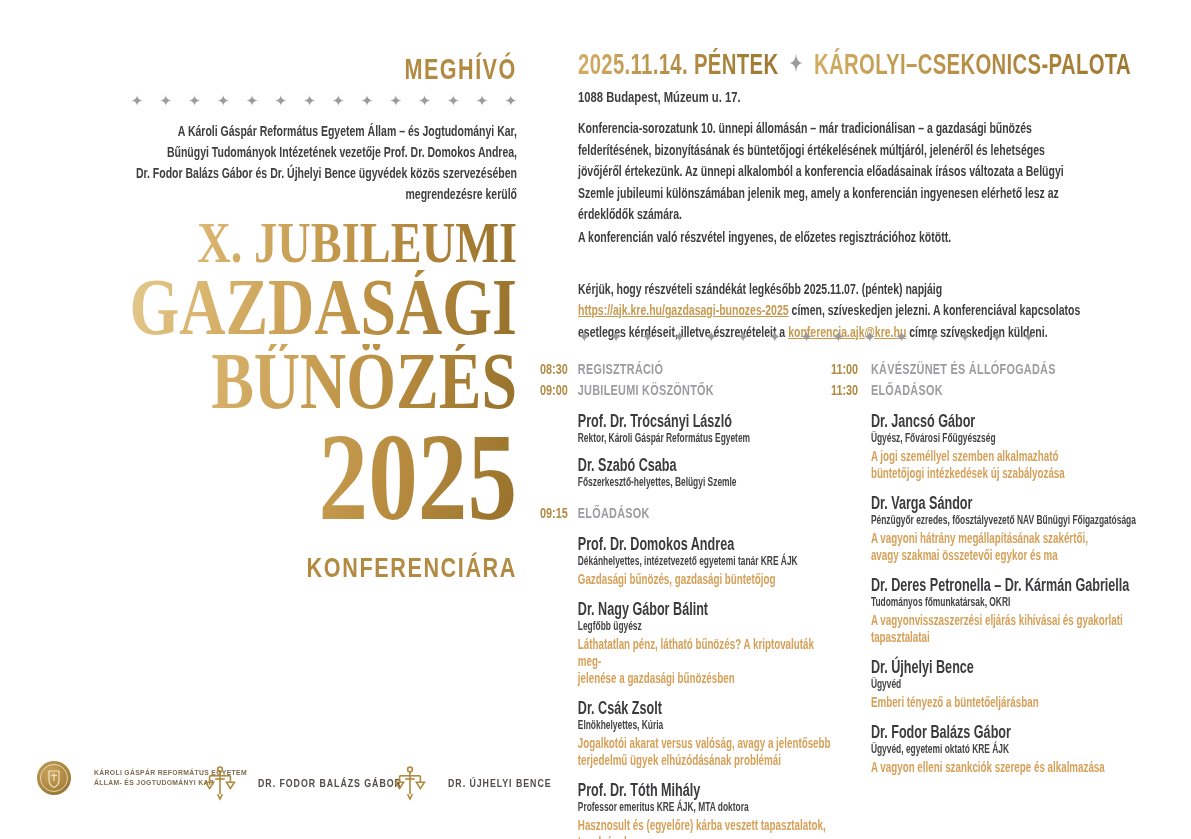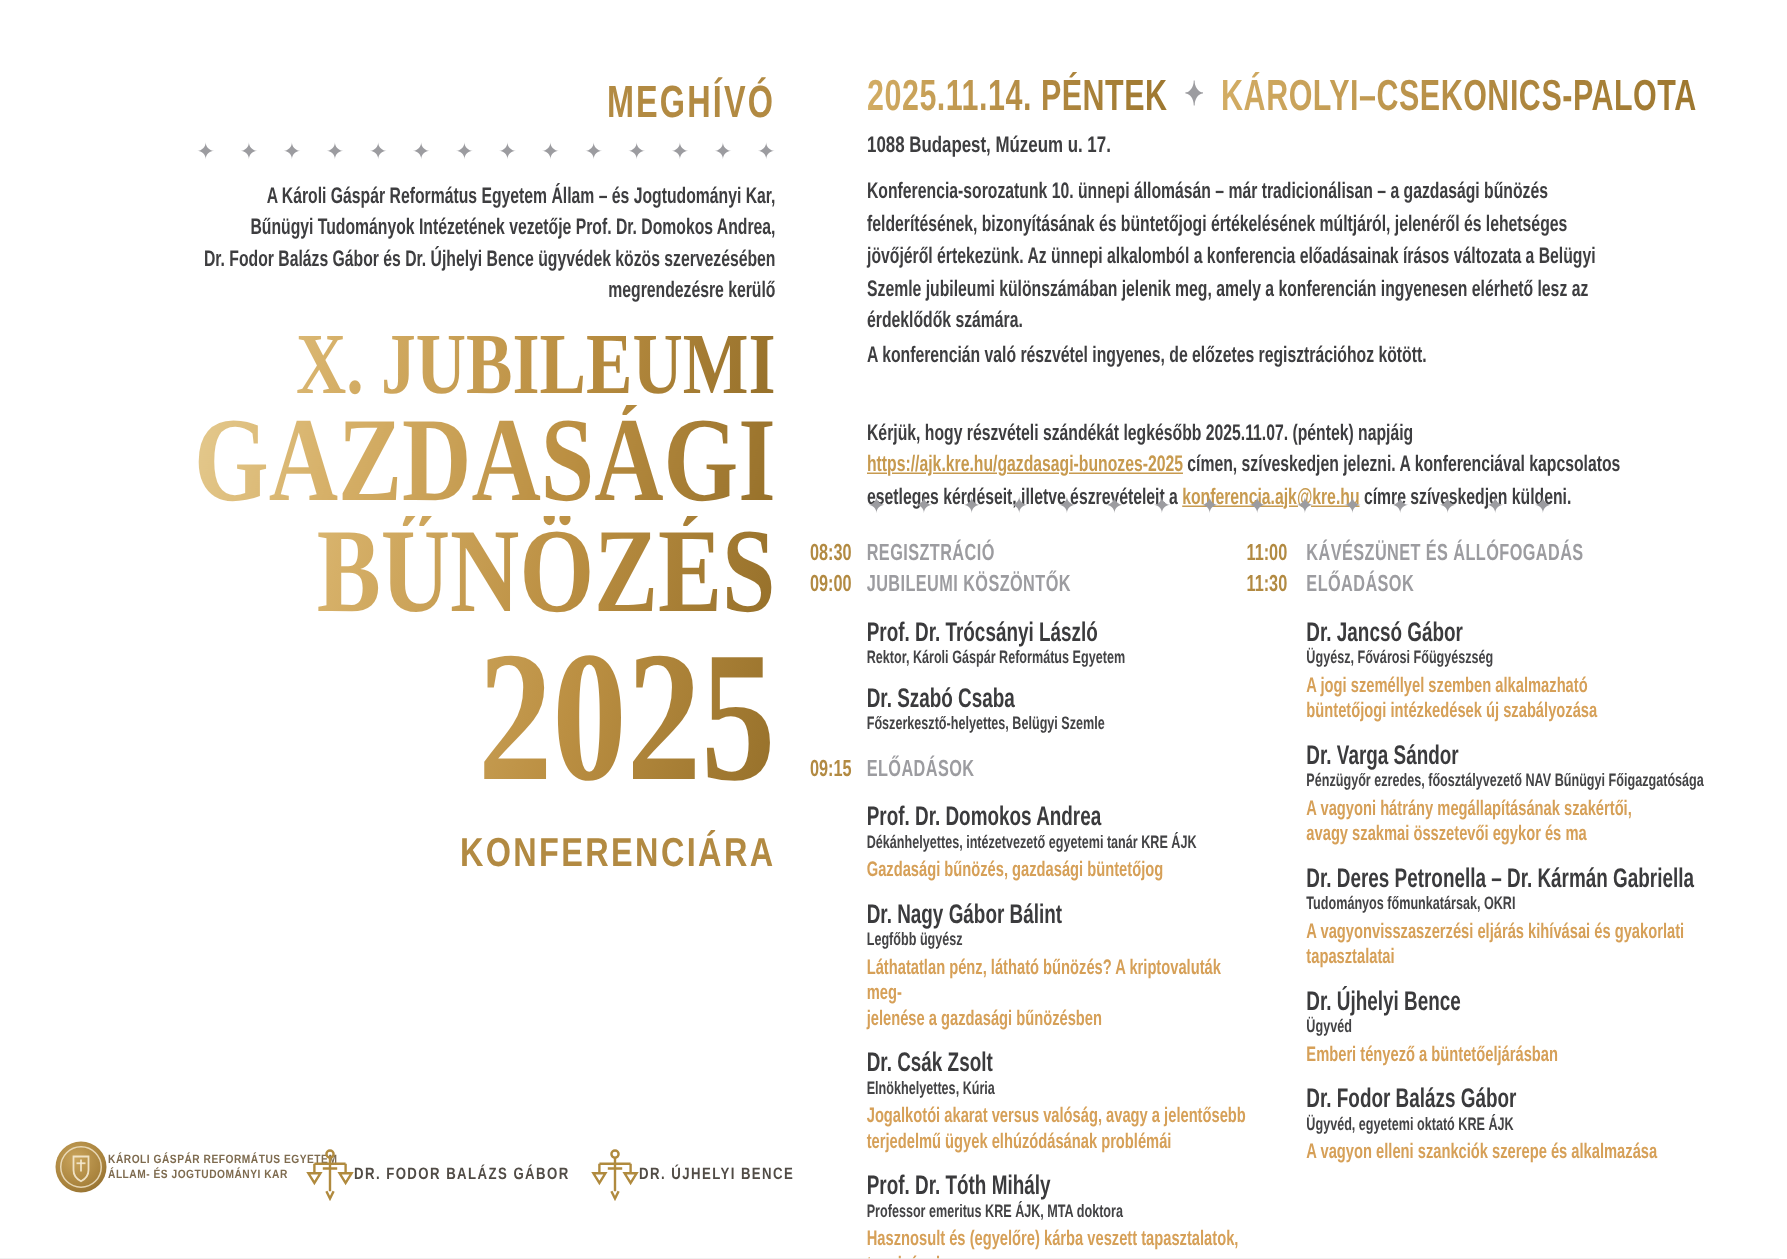--- a/index.html
+++ b/index.html
@@ -73,21 +73,21 @@
   .speakers-left  { margin-left:54px; }
   .speakers-right { margin-left:57px; }
   .speaker { margin-top:12px; }
   .speaker + .speaker { margin-top:12px; }
   .sp-name { font-size:18px; font-weight:bold; line-height:18px; color:#3b3b3d; white-space:nowrap; }
   .sp-role { font-size:12px; font-weight:bold; line-height:12px; margin-top:2px; color:#434345; white-space:nowrap; }
   .sp-talk { font-size:14px; font-weight:bold; line-height:17px; margin-top:4px;
              color:#d6a058; white-space:pre-line; }
 
   
-  .foot-group { display:flex; align-items:center; gap:0; }
+  .foot-group { display:flex; align-items:center; gap:22px; }
   .fg1 { left:36px; top:760px; }
   .fg2 { left:204px; top:765px; }
   .fg3 { left:394px; top:765px; }
   .uni-text { font-size:8px; font-weight:bold; letter-spacing:.4px;
               color:#7e6b4f; line-height:10px; white-space:nowrap; }
   .lawyer-label { font-size:11px; font-weight:bold; letter-spacing:1.2px;
                   color:#514c46; white-space:nowrap; }
 </style>
 </head>
 <body>

